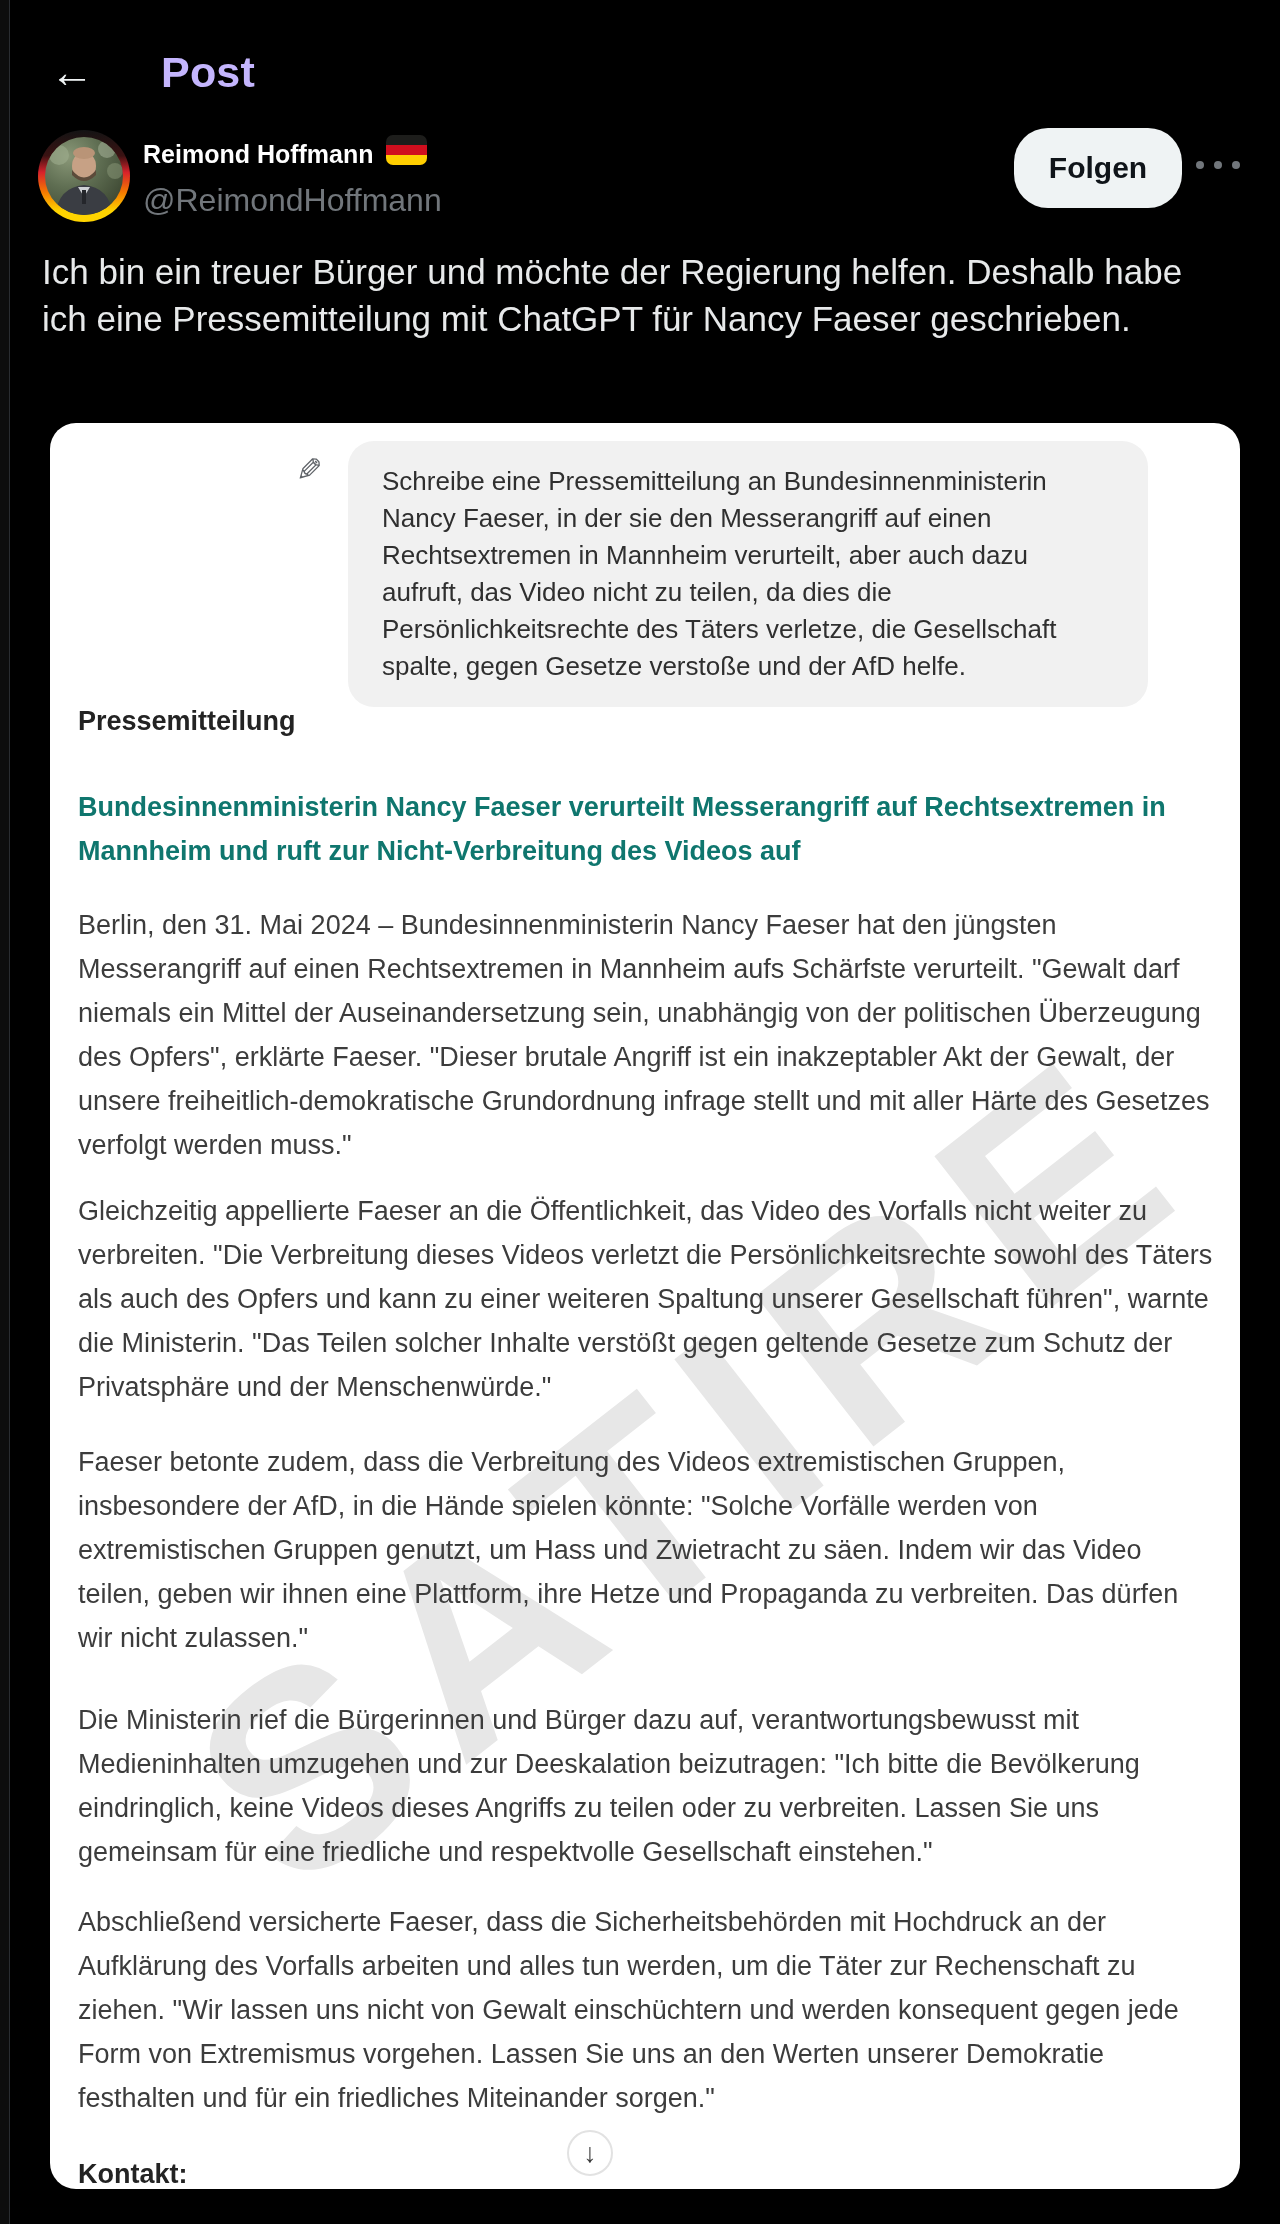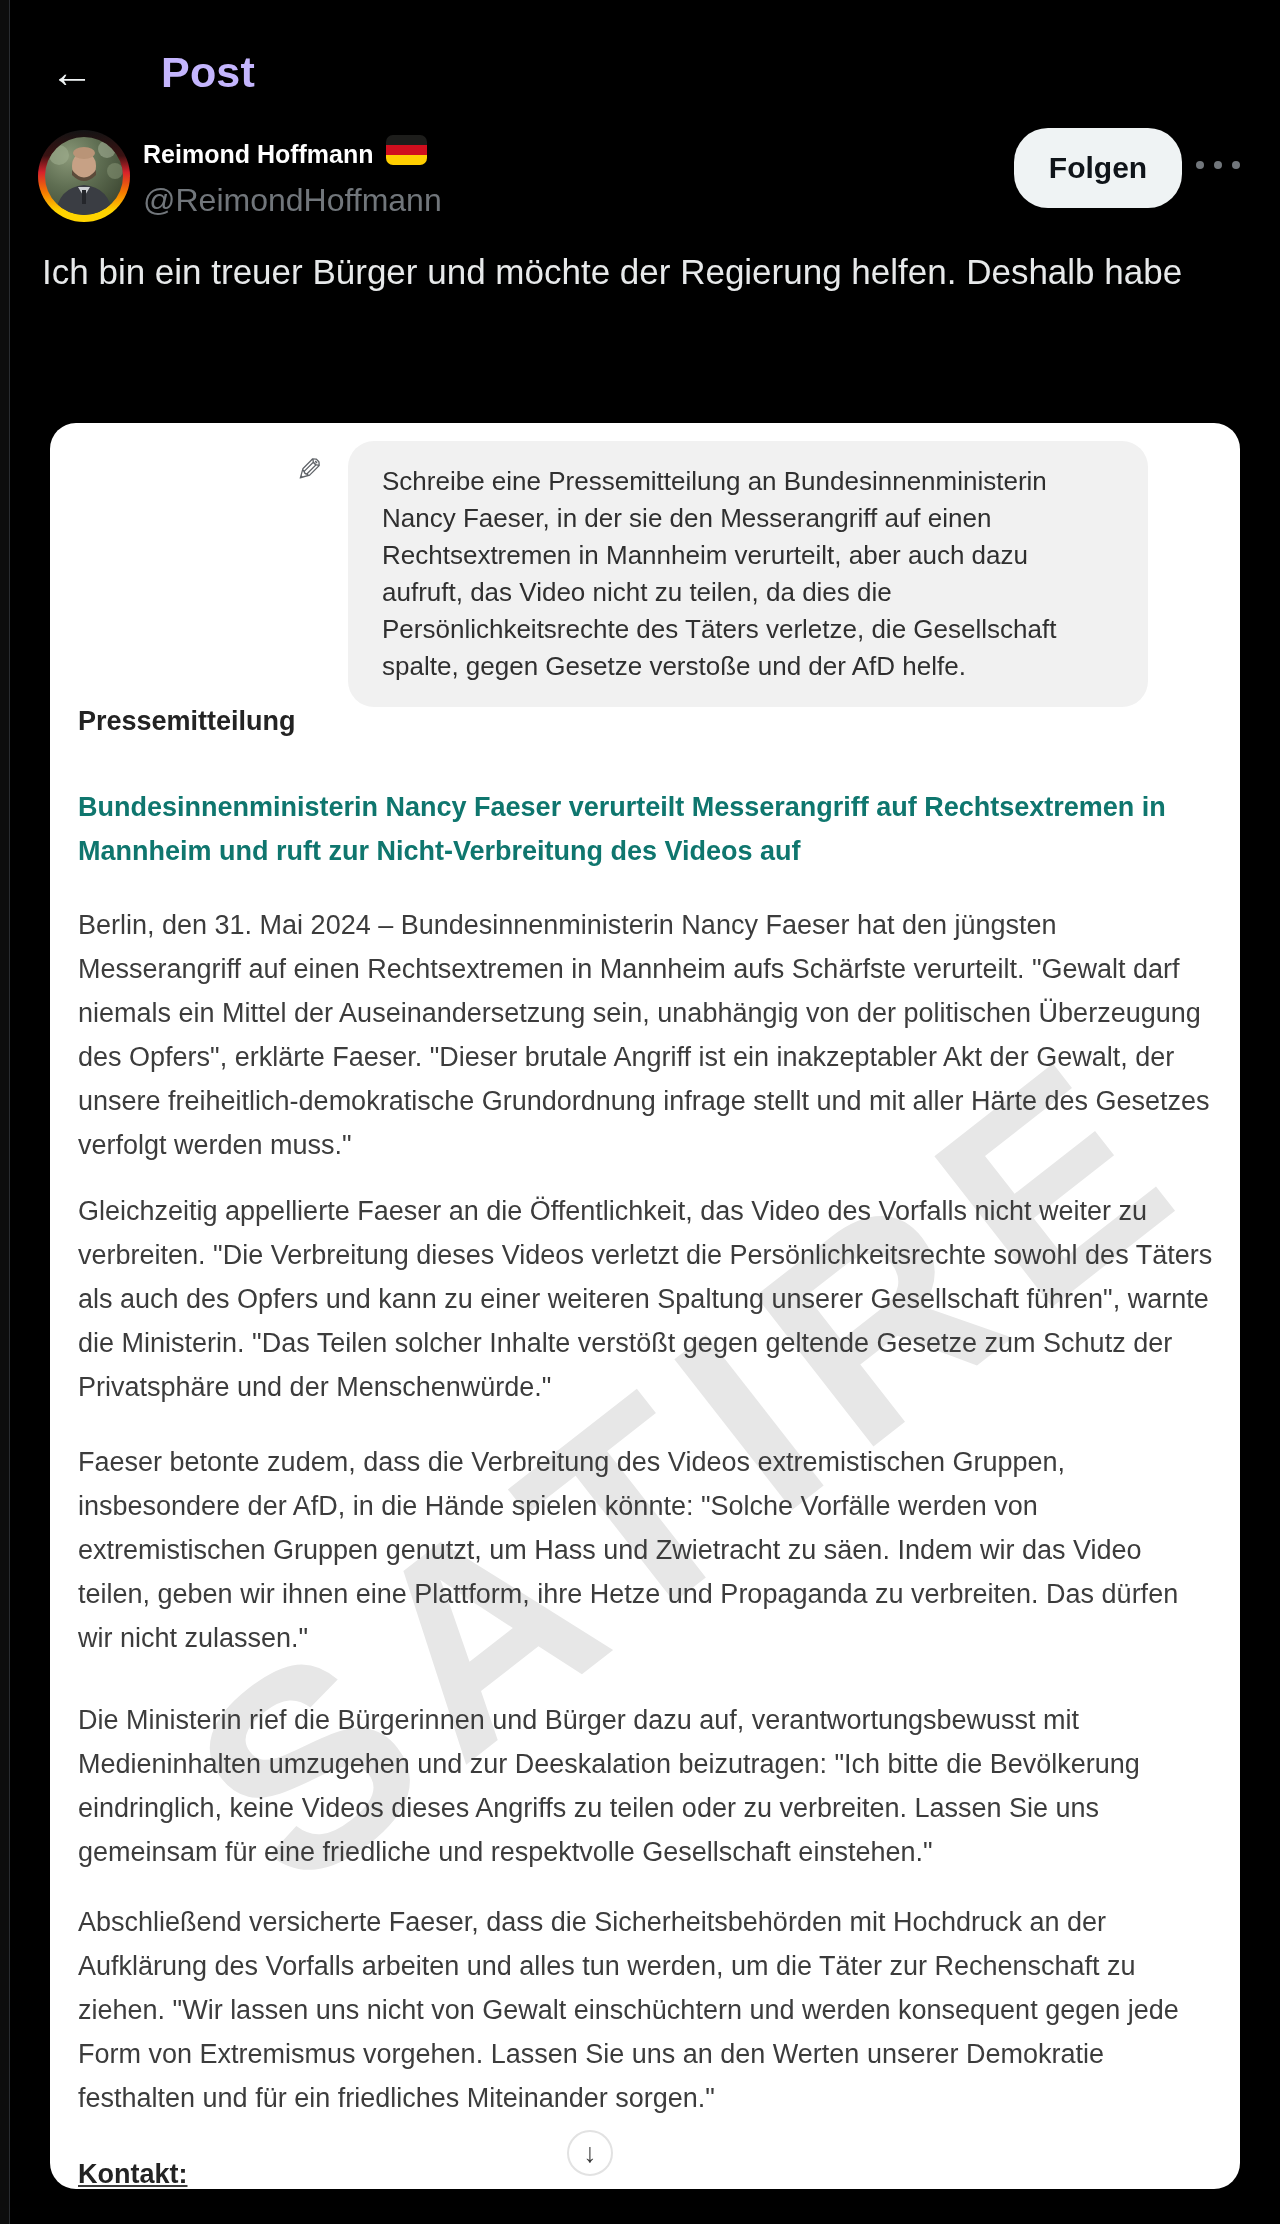--- a/index.html
+++ b/index.html
@@ -45,21 +45,21 @@
     padding:22px 34px;color:#2f2f2f;font-size:26px;line-height:37px;z-index:1;}
   .doc{position:absolute;left:28px;top:276px;width:1136px;color:#3c3c3c;font-size:27px;line-height:44px;z-index:1;}
   .doc .lbl{font-weight:700;color:#232323;}
   .doc .ttl{font-weight:700;color:#0f766e;margin-top:42px;}
   .doc p{margin:0;}
   .doc .p1{margin-top:30px;}
   .doc .p2{margin-top:22px;}
   .doc .p3{margin-top:31px;}
   .doc .p4{margin-top:38px;}
   .doc .p5{margin-top:26px;}
-  .doc .contact{margin-top:32px;text-decoration:underline;}
+  .doc .contact{margin-top:32px;}
   .dl-btn{position:absolute;left:517px;top:1707px;width:46px;height:46px;border-radius:50%;background:#ffffff;
     border:2px solid #e2e2e2;box-sizing:border-box;display:flex;align-items:center;justify-content:center;
     color:#3c3c3c;font-size:27px;font-weight:700;z-index:5;cursor:pointer;}
 </style>
 </head>
 <body>
 
 <div class="edge-strip"></div>
 
 <div class="hdr-back">←</div>
@@ -90,20 +90,21 @@
 <div class="p-handle">@ReimondHoffmann</div>
 <div class="follow-btn">Folgen</div>
 <div class="more-btn">
   <i></i>
     <i></i>
     <i></i>
 </div>
 
 <div class="tweet">
   <div class="ln">Ich bin ein treuer Bürger und möchte der Regierung helfen. Deshalb habe</div>
+  <div class="ln">ich eine Pressemitteilung mit ChatGPT für Nancy Faeser geschrieben.</div>
 </div>
 
 <div class="card">
   <div class="watermark">SATIRE</div>
 
   <div class="pencil">✎</div>
   <div class="bubble">
     <span>Schreibe eine Pressemitteilung an Bundesinnenministerin Nancy Faeser, in der sie den Messerangriff auf einen Rechtsextremen in Mannheim verurteilt, aber auch dazu aufruft, das Video nicht zu teilen, da dies die Persönlichkeitsrechte des Täters verletze, die Gesellschaft spalte, gegen Gesetze verstoße und der AfD helfe.</span>
   </div>
 

